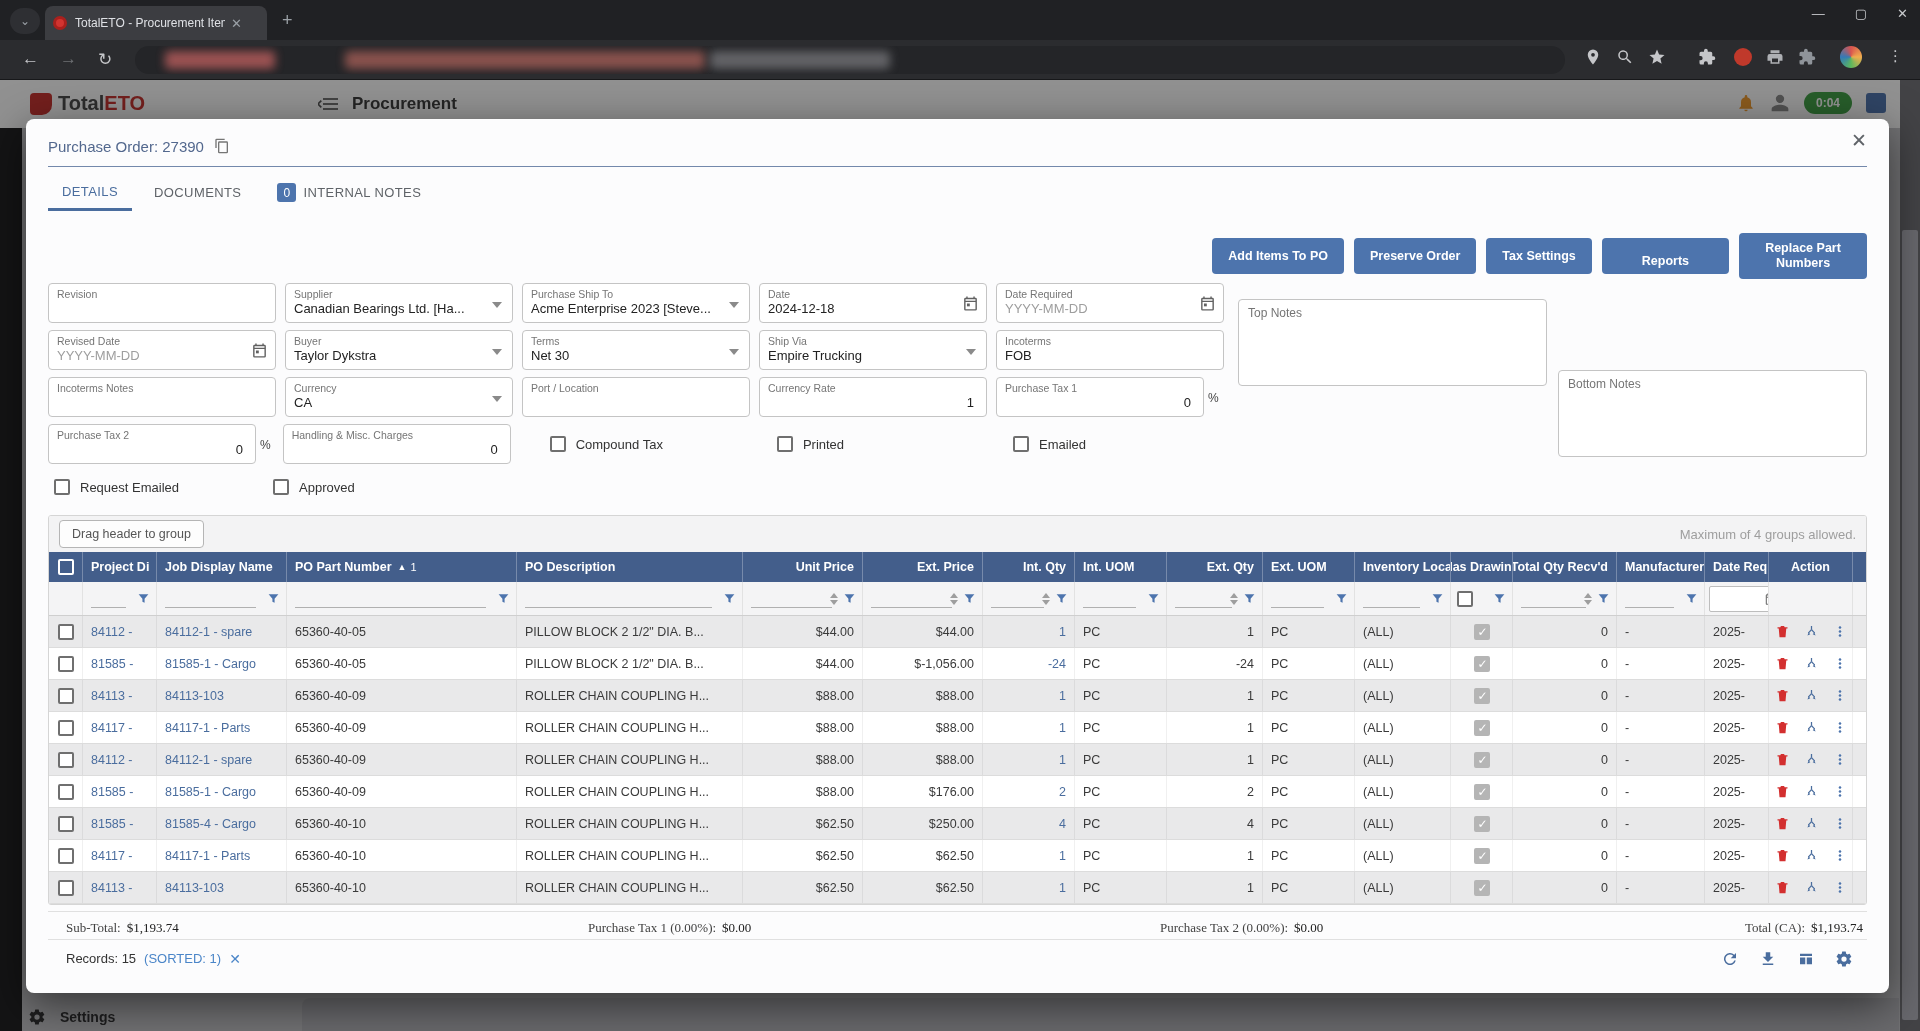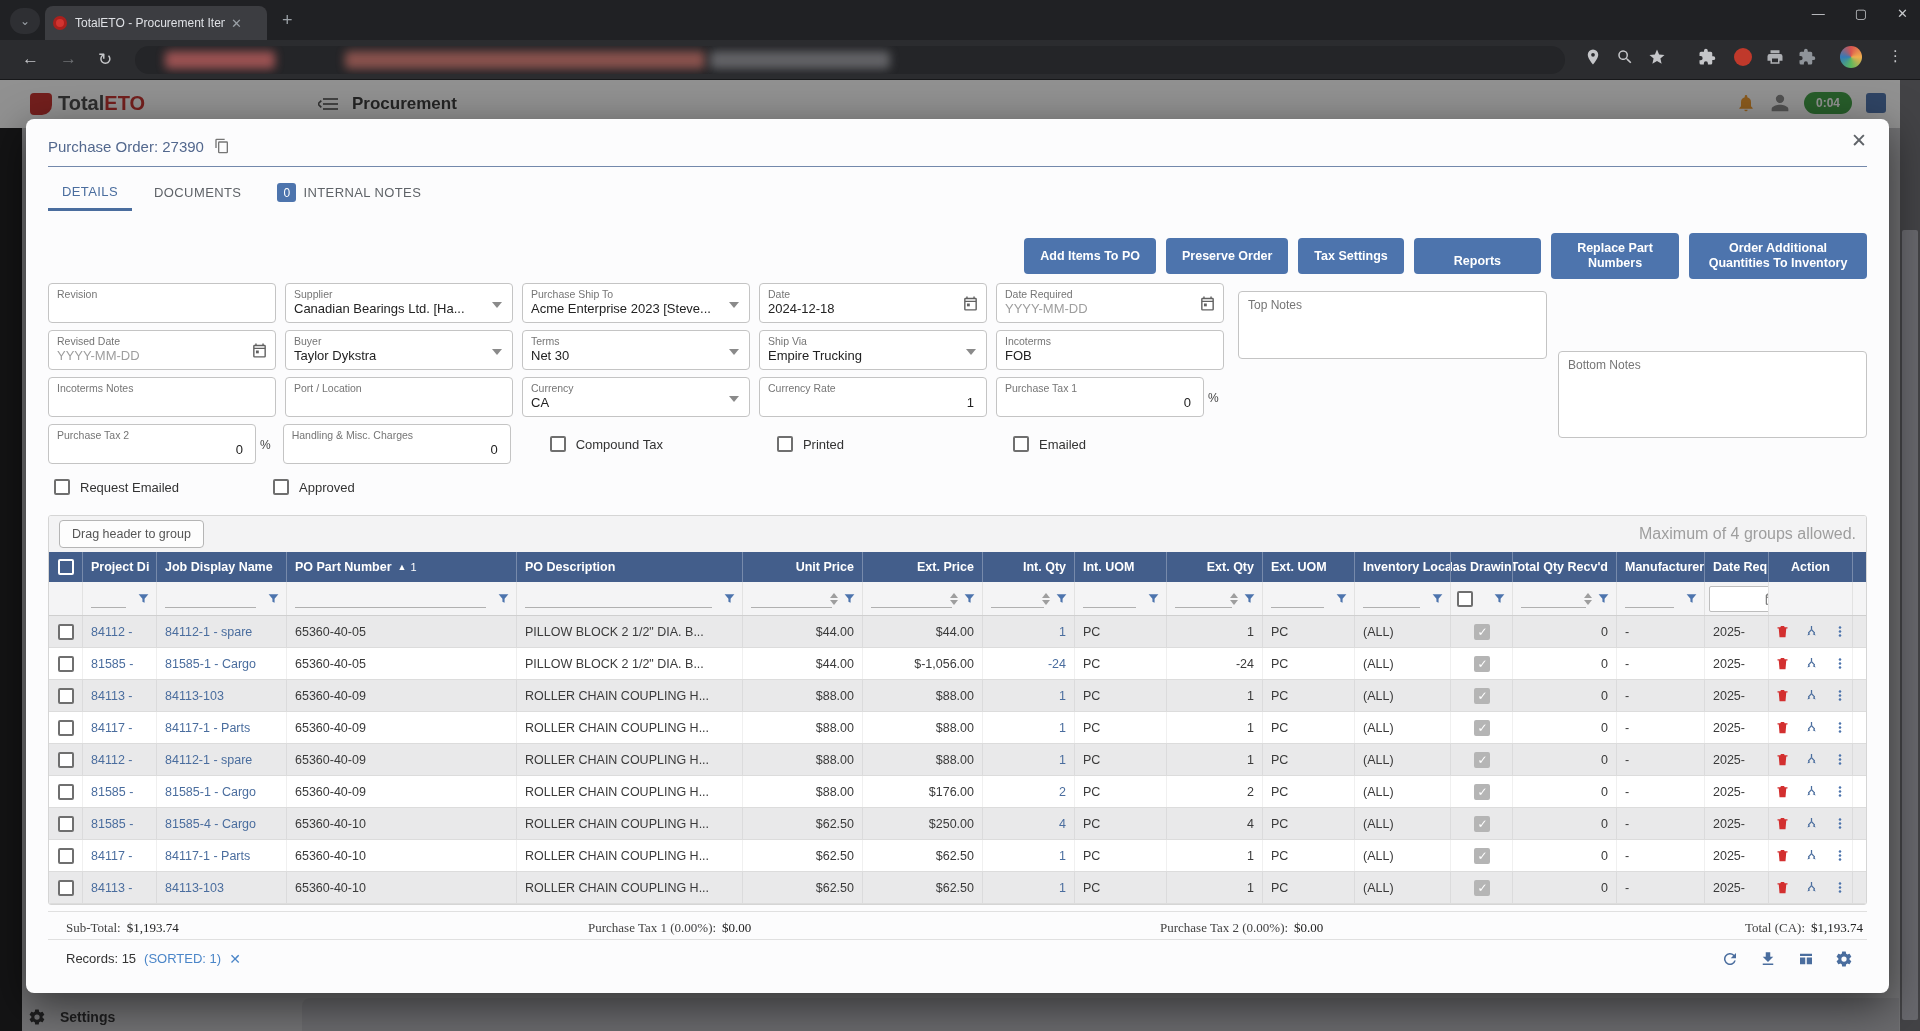--- a/index.html
+++ b/index.html
@@ -76,21 +76,21 @@
   
   #m-notes { position:absolute; left:1212px; top:164px; width:629px; }
   .nbox { border:1px solid #c4c4c4; border-radius:4px; background:#fff; position:relative; }
   .nlabel { position:absolute; left:9px; top:6px; font-size:12px; color:#757575; }
   #special-caret { position:absolute; right:14px; top:46px; width:0; height:0; border-left:6px solid transparent; border-right:6px solid transparent; border-top:7px solid #4d74ad; }
 
   
   #m-tablewrap { position:absolute; left:22px; top:396px; right:22px; border:1px solid #d5d5d5; border-radius:3px; background:#fff; overflow:hidden; }
   #group-bar { height:36px; background:#f3f3f4; display:flex; align-items:center; justify-content:space-between; padding:0 10px; }
   #drag-chip { border:1px solid #b5b5b5; border-radius:4px; background:#fdfdfd; color:#555; font-size:12.5px; padding:6px 12px; }
-  #max-groups { color:#9e9e9e; font-size:16px; }
+  #max-groups { color:#9e9e9e; font-size:13px; }
   .trow { display:grid; }
   .thead { background:#435e8b; color:#fff; height:30px; }
   .th { display:flex; align-items:center; padding:0 8px; font-size:12.5px; font-weight:bold; white-space:nowrap; overflow:hidden; border-right:1px solid rgba(255,255,255,.28); }
   .th.a-right { justify-content:flex-end; }
   .th.a-center { justify-content:center; }
   .sortind { font-size:9px; margin-left:6px; display:flex; align-items:center; gap:4px; }
   .sortnum { font-size:11px; font-weight:normal; }
   .cb-head { border-color:#fff; background:transparent; margin:0 auto; }
   .frowfilter { background:#f4f4f5; height:34px; border-bottom:1px solid #cfcfcf; }
   .fcell { position:relative; display:flex; align-items:center; justify-content:flex-end; gap:3px; padding:0 6px; border-right:1px solid #e2e2e2; overflow:hidden; }
@@ -236,21 +236,20 @@
         <span>INTERNAL NOTES</span>
       </div>
   </div>
 
   <div id="m-actions">
     <button class="btn">Add Items To PO</button>
     <button class="btn">Preserve Order</button>
     <button class="btn">Tax Settings</button>
     <button class="btn" style="padding:16px 40px">Reports</button>
     <button class="btn two">Replace Part Numbers</button>
-    <button class="btn two wide">Order Additional Quantities To Inventory</button>
   </div>
 
   <div id="m-form">
     <div class="frow" style="top:0">
       <div class="field">
           <span class="flabel">Revision</span>
           <span class="fvalue"></span>
         </div>
       <div class="field">
           <span class="flabel">Supplier</span>
@@ -307,27 +306,27 @@
           <span class="flabel">Incoterms</span>
           <span class="fvalue">FOB</span>
         </div>
     </div>
     <div class="frow" style="top:94px">
       <div class="field">
           <span class="flabel">Incoterms Notes</span>
           <span class="fvalue"></span>
         </div>
       <div class="field">
-          <span class="flabel">Port / Location</span>
-          <span class="fvalue"></span>
-        </div>
-      <div class="field">
           <span class="flabel">Currency</span>
           <span class="fvalue">CA</span>
           <span class="caret"></span>
+        </div>
+      <div class="field">
+          <span class="flabel">Port / Location</span>
+          <span class="fvalue"></span>
         </div>
       <div class="field">
           <span class="flabel">Currency Rate</span>
           <span class="fvalue num">1</span>
         </div>
       <div class="fwrap">
           <div class="field" style="width:208px">
             <span class="flabel">Purchase Tax 1</span>
             <span class="fvalue num">0</span>
           </div>
@@ -365,21 +364,21 @@
           <span>Request Emailed</span>
         </div>
       <div class="ckrow-item" style="margin-left:85px">
           <span class="cb"></span>
           <span>Approved</span>
         </div>
     </div>
   </div>
 
   <div id="m-notes">
-    <div class="nbox abs" style="left:0;top:8px;width:309px;height:68px">
+    <div class="nbox abs" style="left:0;top:16px;width:309px;height:87px">
         <span class="nlabel">Top Notes</span>
       </div>
     <div class="nbox abs" style="left:320px;top:0;width:309px;height:87px">
         <span class="nlabel">Bottom Notes</span>
       </div>
     <div class="nbox abs" style="left:0;top:104px;width:629px;height:100px">
         <span class="nlabel">Special Notes</span>
         <span id="special-caret"></span>
       </div>
   </div>

